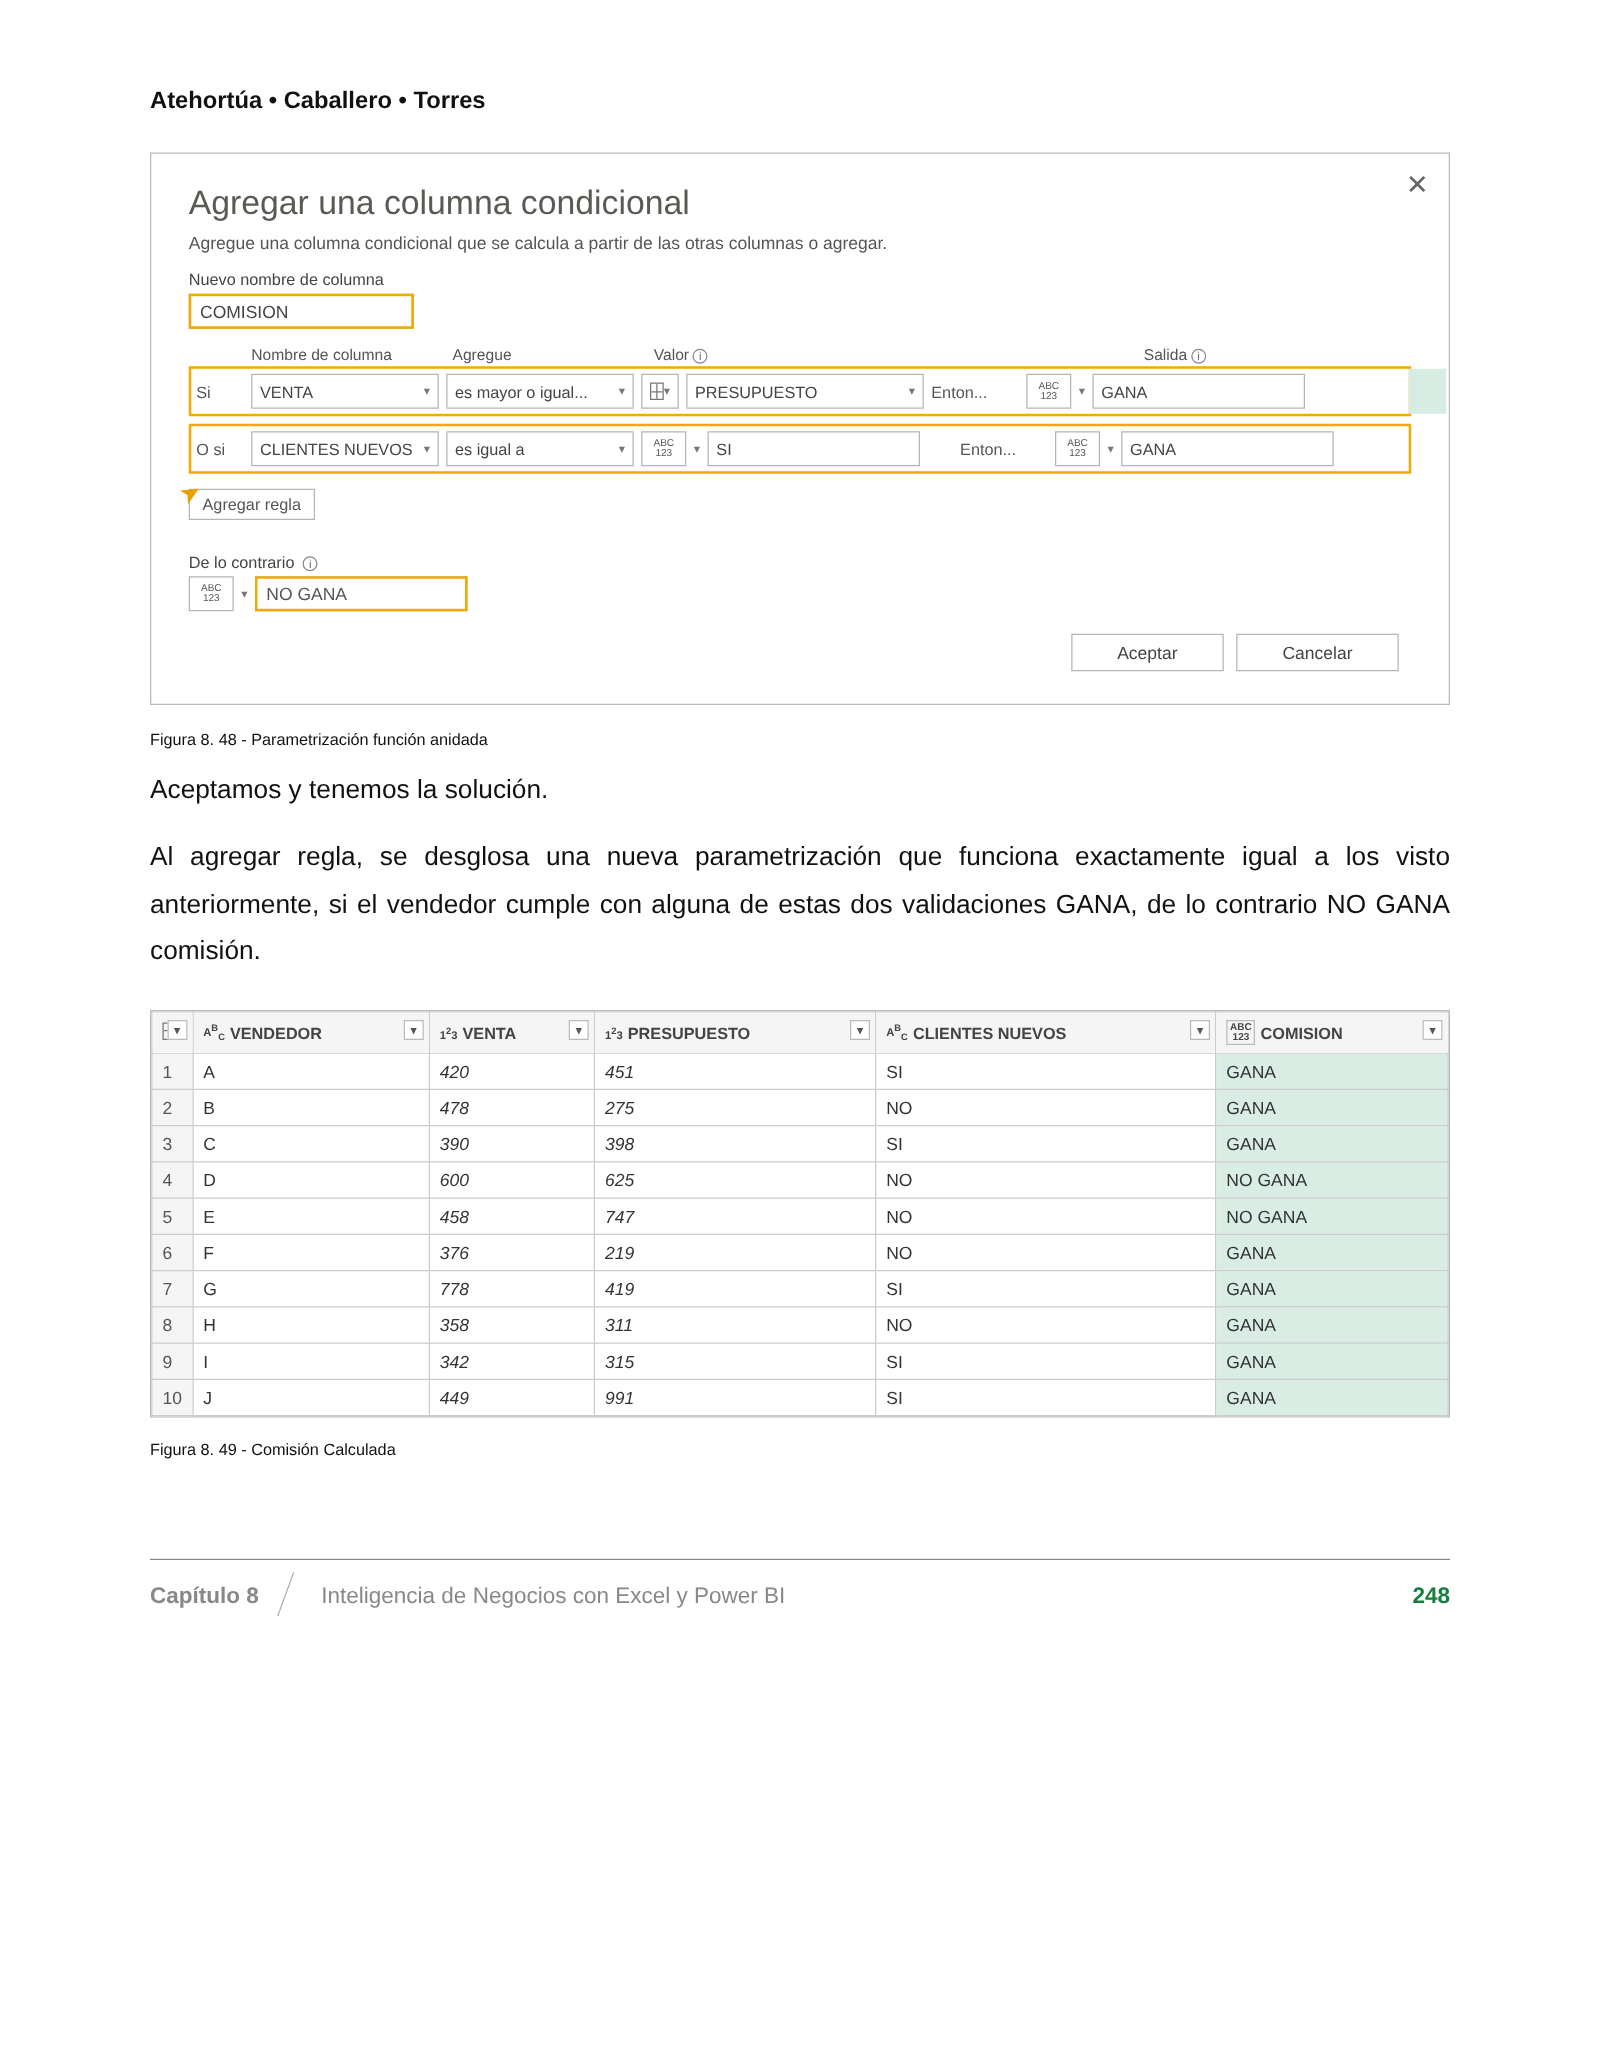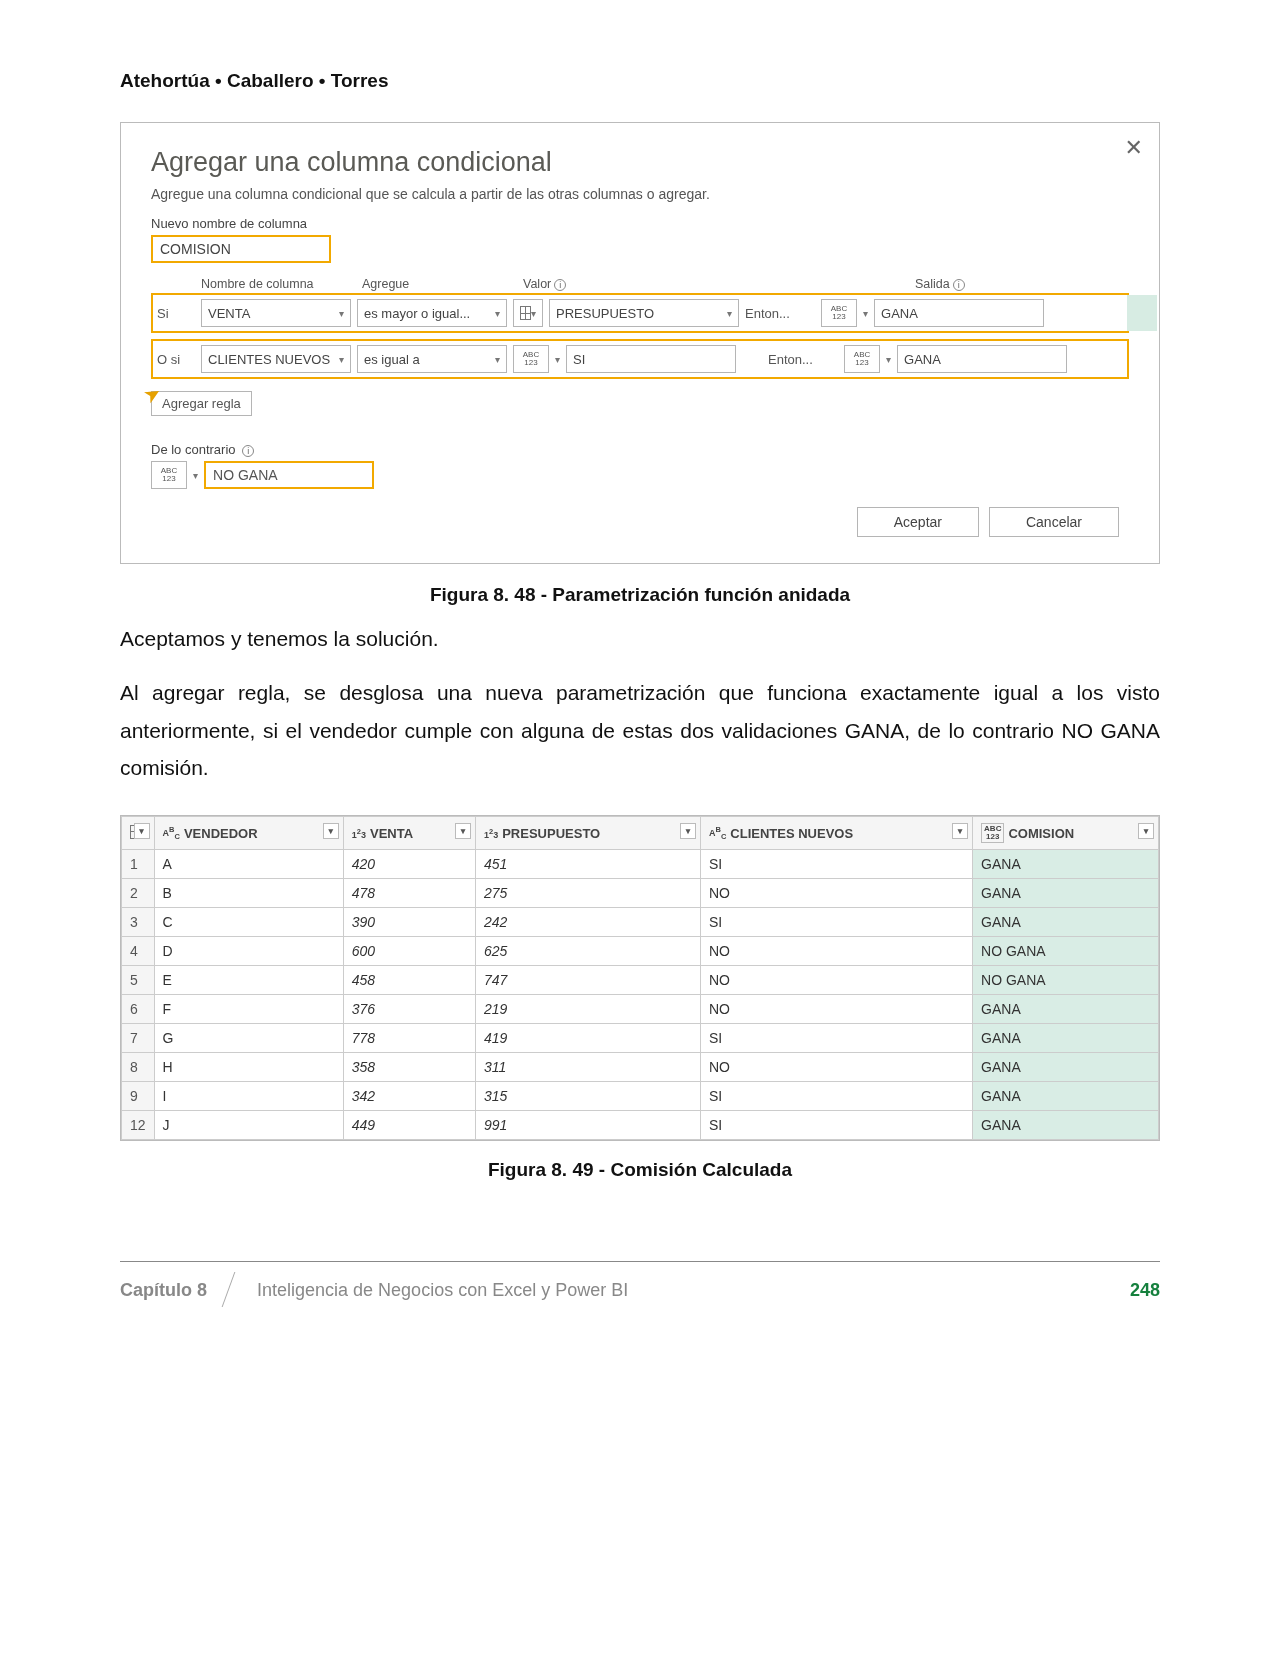--- a/index.html
+++ b/index.html
@@ -171,23 +171,23 @@
   }
   .btn {
     border:1px solid #b5b5b5;
     padding:6px 36px;
     font-size:14px;
     background:#fff;
     color:#444;
   }
 
   .caption {
-    text-align:center;
-    font-weight:700;
-    font-size:19px;
+    text-align:left;
+    font-weight:400;
+    font-size:13px;
     margin: 18px 0 14px 0;
   }
   .body-para {
     font-size: 21px;
     line-height: 1.8;
     margin: 4px 0 16px 0;
     text-align: justify;
   }
 
   
@@ -462,21 +462,21 @@
             <td class="txt">B</td>
             <td class="num">478</td>
             <td class="num">275</td>
             <td class="txt">NO</td>
             <td class="comision">GANA</td>
           </tr>
           <tr>
             <td class="row-idx">3</td>
             <td class="txt">C</td>
             <td class="num">390</td>
-            <td class="num">242</td>
+            <td class="num">398</td>
             <td class="txt">SI</td>
             <td class="comision">GANA</td>
           </tr>
           <tr>
             <td class="row-idx">4</td>
             <td class="txt">D</td>
             <td class="num">600</td>
             <td class="num">625</td>
             <td class="txt">NO</td>
             <td class="comision">NO GANA</td>
@@ -515,21 +515,21 @@
           </tr>
           <tr>
             <td class="row-idx">9</td>
             <td class="txt">I</td>
             <td class="num">342</td>
             <td class="num">315</td>
             <td class="txt">SI</td>
             <td class="comision">GANA</td>
           </tr>
           <tr>
-            <td class="row-idx">12</td>
+            <td class="row-idx">10</td>
             <td class="txt">J</td>
             <td class="num">449</td>
             <td class="num">991</td>
             <td class="txt">SI</td>
             <td class="comision">GANA</td>
           </tr>
         </tbody>
     </table>
   </div>
 

